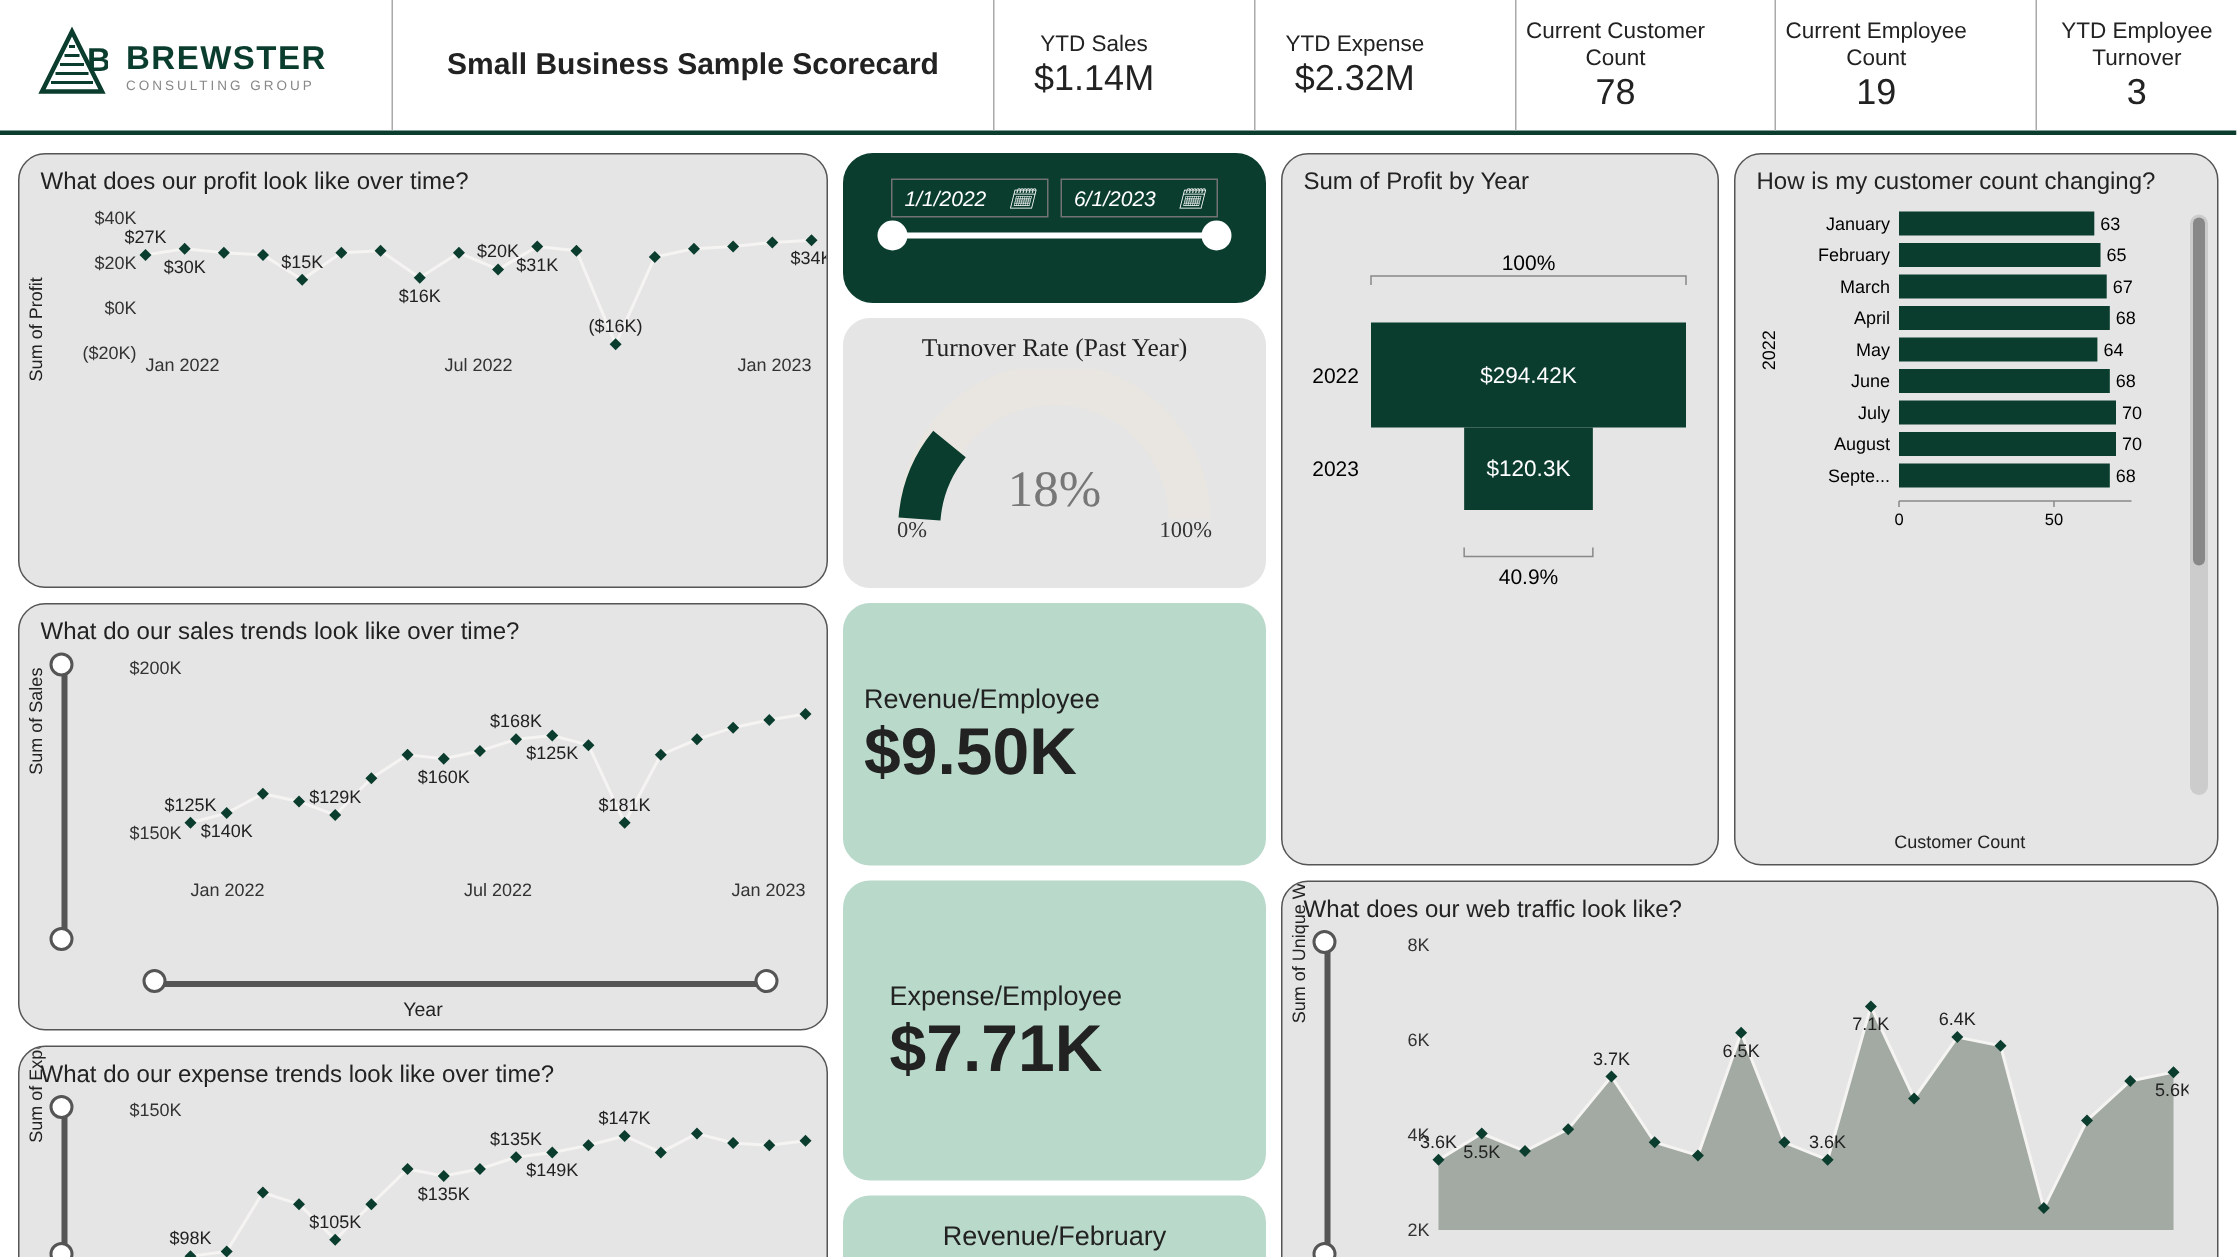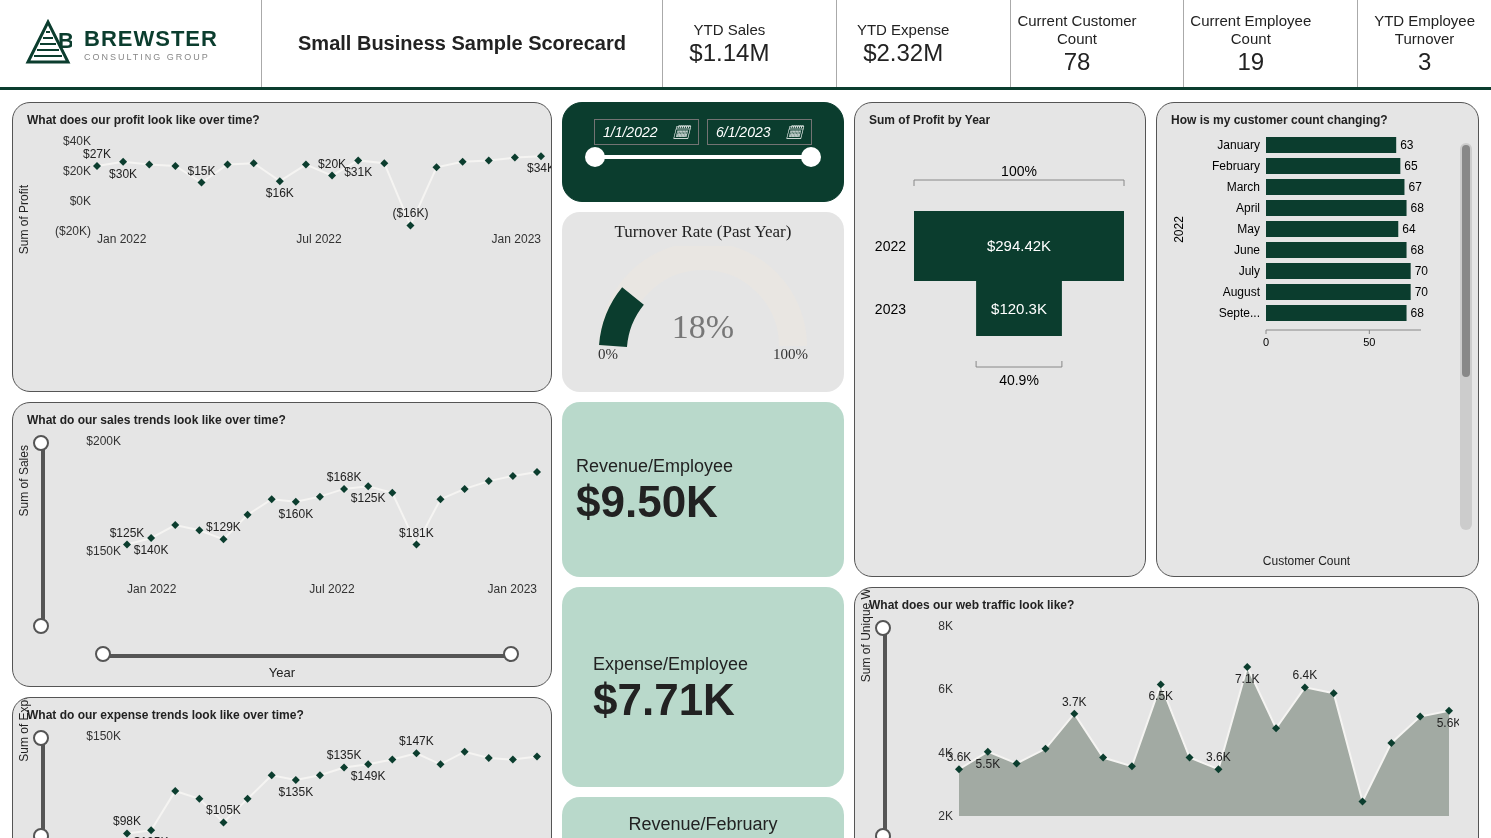--- a/index.html
+++ b/index.html
@@ -21,21 +21,21 @@
   
   .grid {
     display: grid;
     grid-template-columns: 540px 282px 292px 1fr;
     grid-template-rows: 100px 180px 175px 100px 90px 100px;
     gap: 10px;
     padding: 12px 12px 12px 12px;
     height: 746px;
   }
   .panel { background: #e5e5e5; border: 1.5px solid #555; border-radius: 18px; padding: 10px 14px 6px 14px; position: relative; overflow: hidden; }
-  .panel-title { font-size: 12px; font-weight: 700; margin-bottom: 4px; }
+  .panel-title { font-size: 16px; font-weight: 400; margin-bottom: 4px; }
 
   .p-profit   { grid-column: 1; grid-row: 1 / span 2; }
   .p-sales    { grid-column: 1; grid-row: 3 / span 2; }
   .p-expense  { grid-column: 1; grid-row: 5 / span 2; }
 
   .p-date     { grid-column: 2; grid-row: 1; background: #0b3d2e; border-color: #0b3d2e; color: #fff; border-radius: 20px; }
   .p-turnover { grid-column: 2; grid-row: 2; background: #e5e5e5; border: none; font-family: Liberation Serif, serif; }
   .p-rev-emp  { grid-column: 2; grid-row: 3; background: #b9d9cb; border: none; display:flex; flex-direction:column; align-items:flex-start; justify-content:center; }
   .p-exp-emp  { grid-column: 2; grid-row: 4 / span 2; background: #b9d9cb; border: none; display:flex; flex-direction:column; justify-content:center;padding-left:31px; }
   .p-rev-cust { grid-column: 2; grid-row: 6; background: #b9d9cb; border: none; display:flex; flex-direction:column; align-items:center; justify-content:center; }

